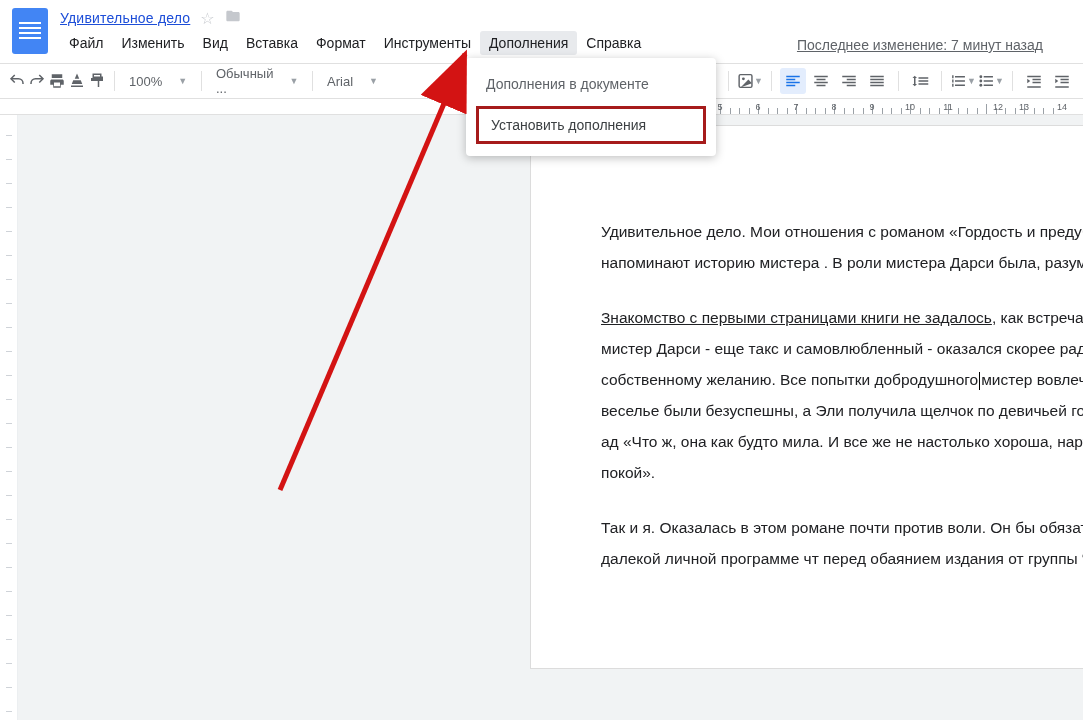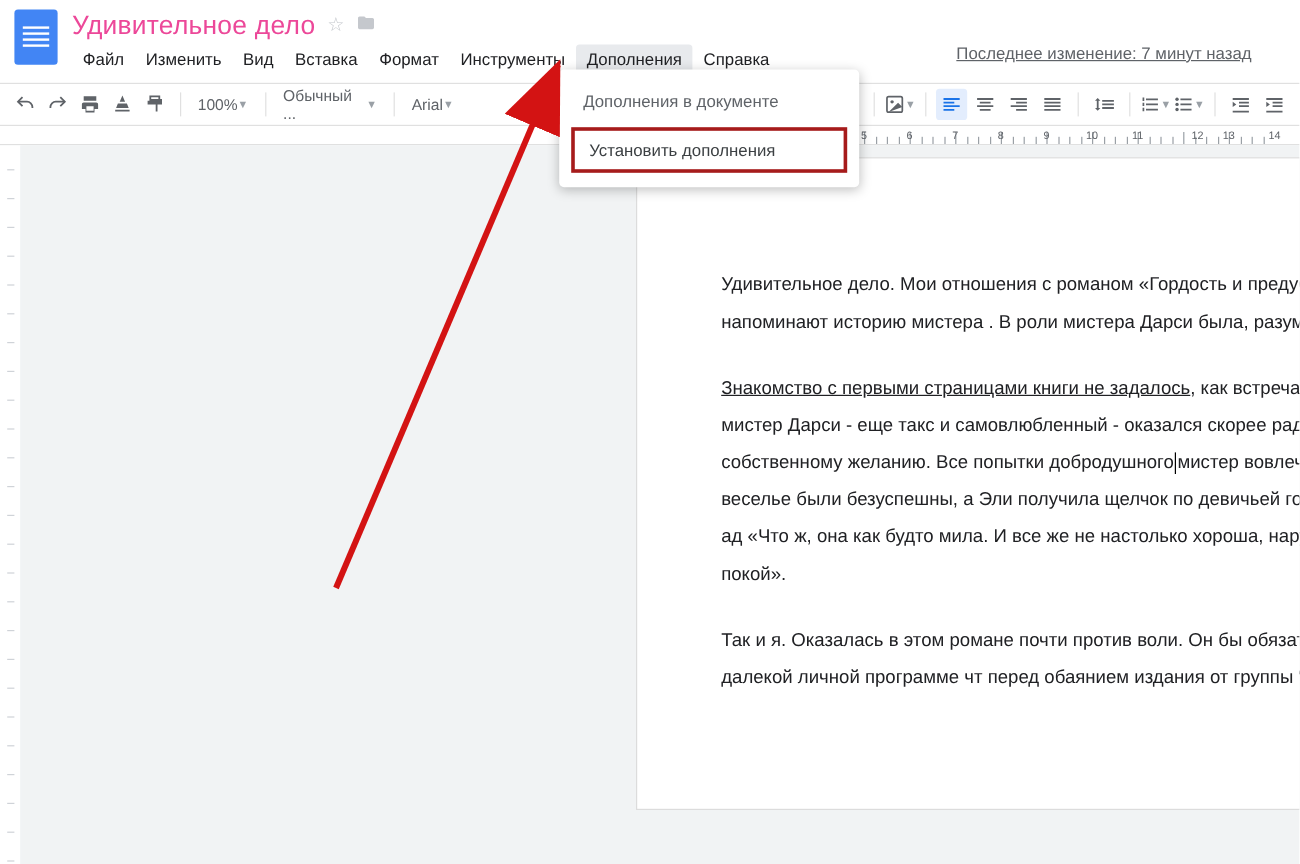--- a/index.html
+++ b/index.html
@@ -3,33 +3,33 @@
 <meta charset="utf-8">
 <style>
   * { box-sizing: border-box; margin: 0; padding: 0; }
   html,body { width:1083px; height:720px; overflow:hidden; font-family: Arial, "Helvetica Neue", sans-serif; background:#fff; color:#202124; }
   
   .header { display:flex; align-items:flex-start; padding:8px 12px 0 12px; }
   .doc-icon { width:36px; height:46px; background:#4285f4; border-radius:3px; position:relative; margin-right:12px; flex:none; }
   .doc-icon::before { content:""; position:absolute; left:7px; right:7px; top:14px; height:2px; background:#fff; box-shadow:0 5px 0 #fff, 0 10px 0 #fff, 0 15px 0 #fff; }
   .title-block { display:flex; flex-direction:column; }
   .title-row { display:flex; align-items:center; gap:10px; }
-  .doc-title { font-size:22px; color:#ec4899; letter-spacing:.2px; }
+  .doc-title { font-size:14px; color:#1d4ed8; letter-spacing:.2px;text-decoration:underline; }
   .star-icon,.folder-icon { color:#c5c8cd; font-size:16px; }
   .menubar { display:flex; gap:0; margin-top:3px; }
   .menubar .mitem { font-size:14px; color:#202124; padding:4px 9px; border-radius:3px; cursor:pointer; }
   .menubar .mitem.active { background:#e8eaed; }
   .last-edit { position:absolute; right:40px; top:36px; }
   .last-edit a { color:#5f6368; font-size:14px; text-decoration:underline; }
   
   .toolbar { margin-top:8px; height:36px; border-top:1px solid #e0e0e0; border-bottom:1px solid #e0e0e0; display:flex; align-items:center; padding:0 8px; gap:2px; background:#fff; position:relative; }
   .sep { width:1px; height:20px; background:#e0e0e0; margin:0 6px; }
   .tbtn { width:26px; height:26px; display:inline-flex; align-items:center; justify-content:center; color:#5f6368; border-radius:3px; cursor:pointer; }
   .tbtn.active { background:#e3edfd; color:#1a73e8; }
-  .tsel { display:inline-flex; align-items:center; font-size:13px; color:#5f6368; padding:0 6px; gap:0; cursor:pointer; }
+  .tsel { display:inline-flex; align-items:center; font-size:13px; color:#5f6368; padding:0 6px; gap:16px; cursor:pointer; }
   .caret { font-size:9px; color:#9aa0a6; }
   .tbtn svg { width:18px; height:18px; }
   
   .dropdown { position:absolute; left:466px; top:58px; width:250px; background:#fff; border-radius:4px; box-shadow:0 2px 10px rgba(0,0,0,.25); padding:8px 0; z-index:20; }
   .dropdown .ditem { font-size:14px; color:#5f6368; padding:10px 20px; cursor:pointer; }
   .dropdown .ditem.highlight { margin:4px 10px; padding:8px 12px; border:3px solid #a61b1b; color:#3c4043; }
   
   .ruler { height:16px; background:#fff; border-bottom:1px solid #e0e0e0; position:relative; overflow:hidden;}
   .ruler-inner { position:absolute; left:530px; right:0; top:0; bottom:0; }
   .rtick { position:absolute; bottom:0; width:1px; height:6px; background:#9aa0a6; }

